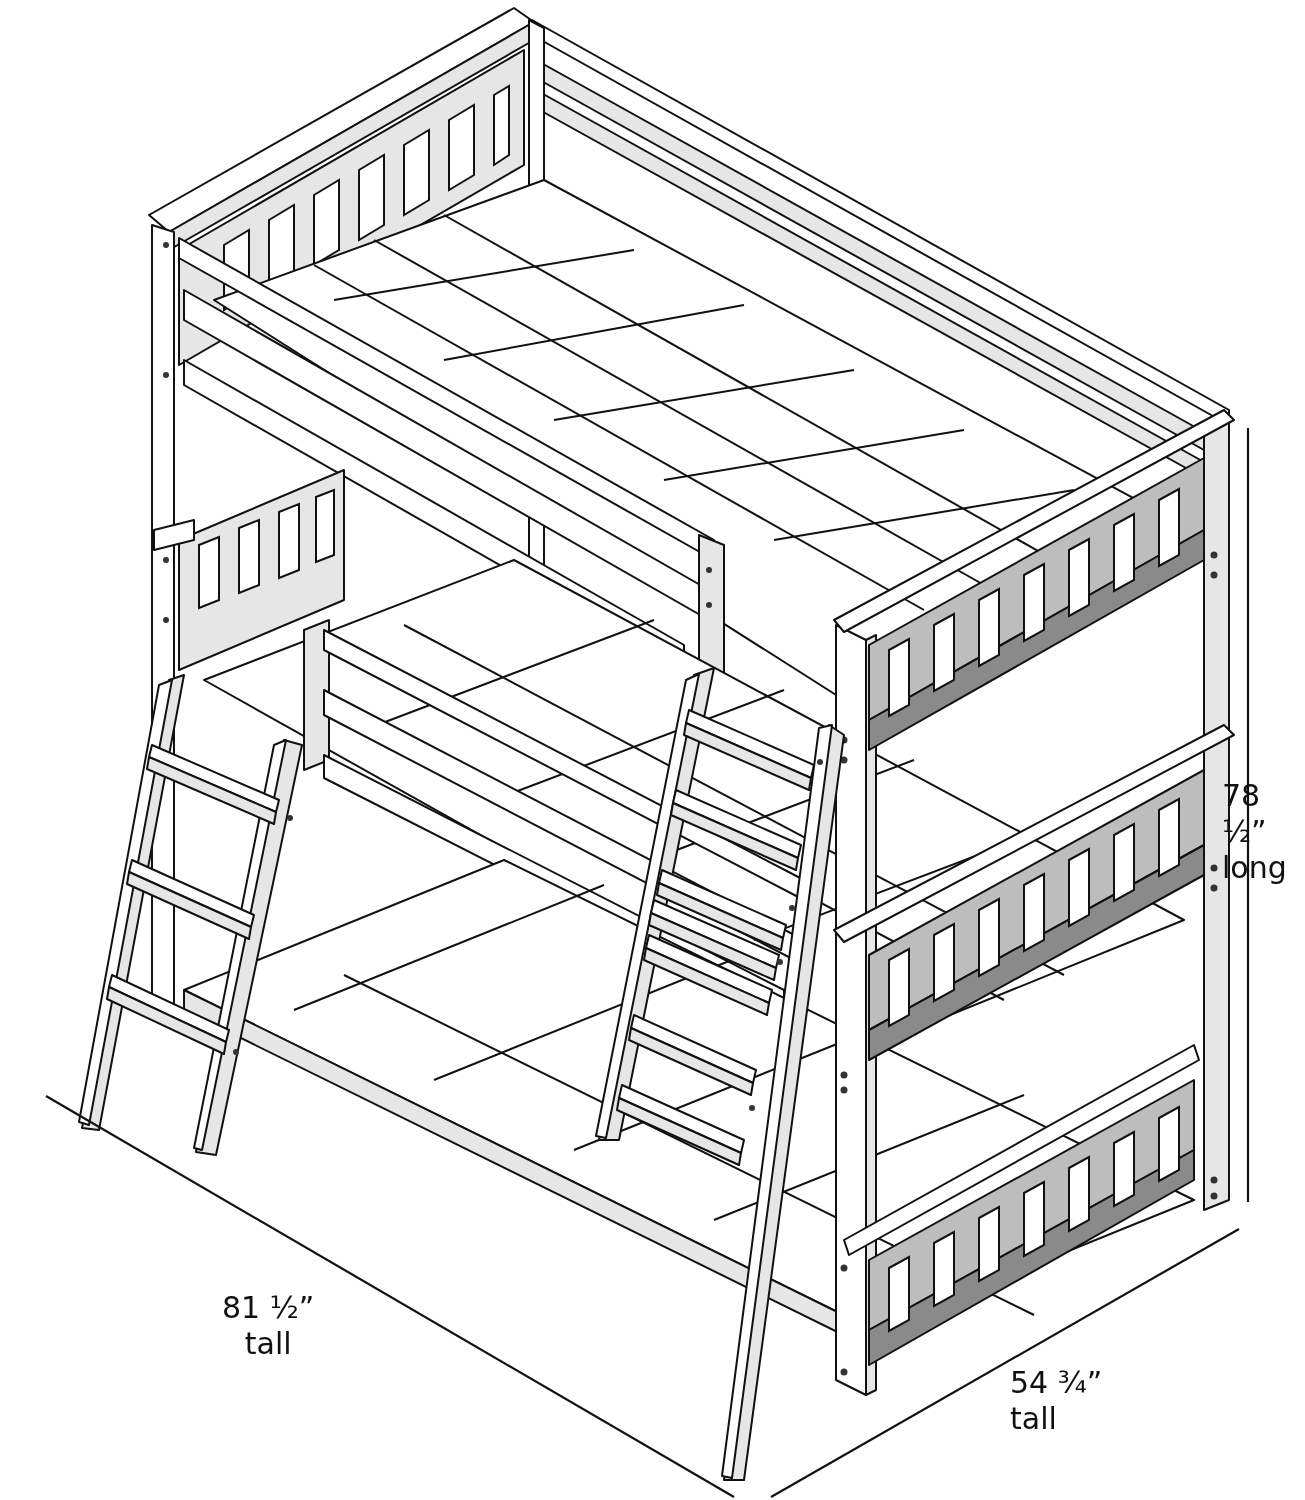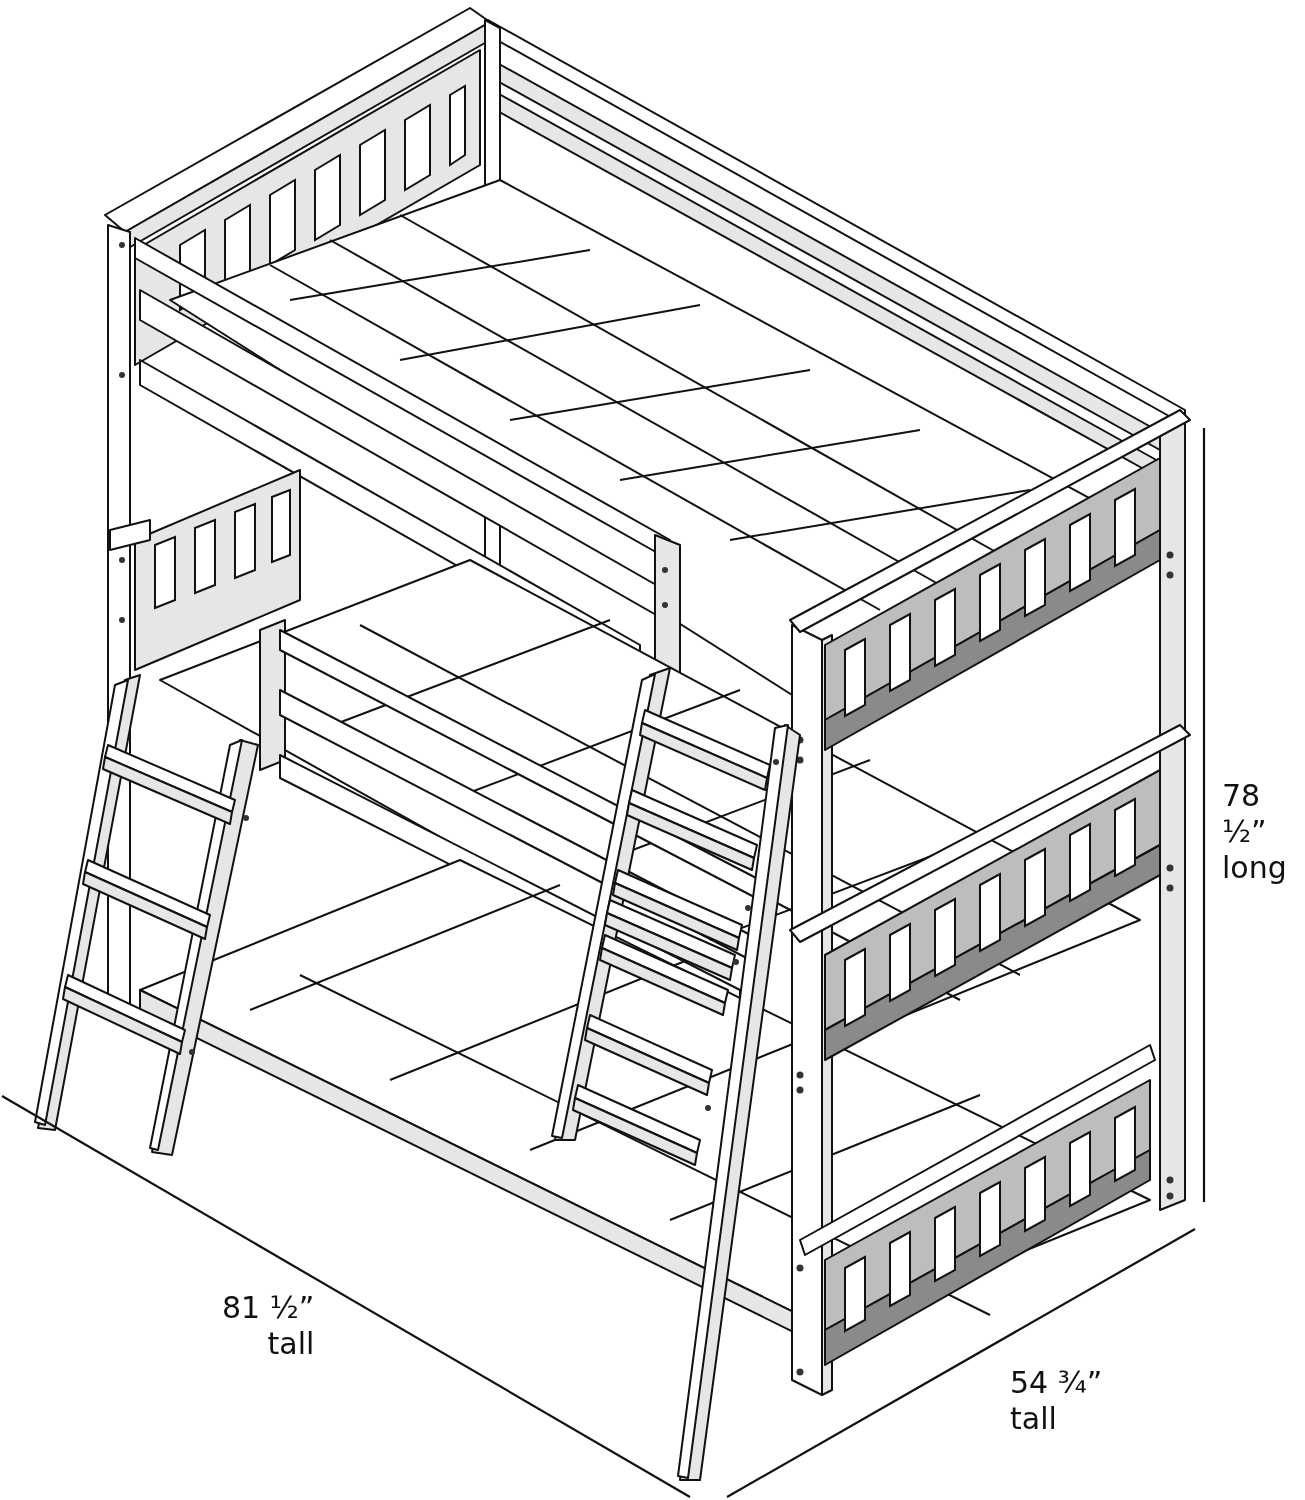--- a/index.html
+++ b/index.html
@@ -1,23 +1,23 @@
 <!DOCTYPE html>
 <html><head>
   <meta charset="utf-8">
   <style>
     html, body { margin: 0; padding: 0; background: #ffffff; }
     body { width: 1305px; height: 1500px; position: relative; overflow: hidden;
            font-family: "Liberation Sans", "DejaVu Sans", sans-serif; }
-    #stage { position: absolute; left: 0; top: 0; width: 1213px; height: 1500px; }
+    #stage { position: absolute; left: 0; top: 0; width: 1213px; height: 1500px; padding-left: 44px; }
     .dim-label { position: absolute; color: #111111; font-size: 30px; line-height: 36px;
                  font-family: "DejaVu Sans", "Liberation Sans", sans-serif; text-align: left; }
     .dim-label span { display: block; }
     #label-tall { left: 1222px; top: 778px; }
-    #label-long { left: 222px; top: 1290px; text-align: right; }
+    #label-long { left: 222px; top: 1290px; text-align: center; }
     #label-wide { left: 1010px; top: 1352px; margin-top: 13px; }
     svg .edge { stroke: #111; stroke-width: 2; fill: none; stroke-linejoin: round; }
     svg .face-w { fill: #ffffff; stroke: #111; stroke-width: 2; stroke-linejoin: round; }
     svg .face-l { fill: #e6e6e6; stroke: #111; stroke-width: 2; stroke-linejoin: round; }
     svg .face-m { fill: #bdbdbd; stroke: #111; stroke-width: 2; stroke-linejoin: round; }
     svg .face-d { fill: #8a8a8a; stroke: #111; stroke-width: 2; stroke-linejoin: round; }
     svg .dim { stroke: #111; stroke-width: 2.2; fill: none; }
     svg .bolt { fill: #333; }
   </style>
 </head>

